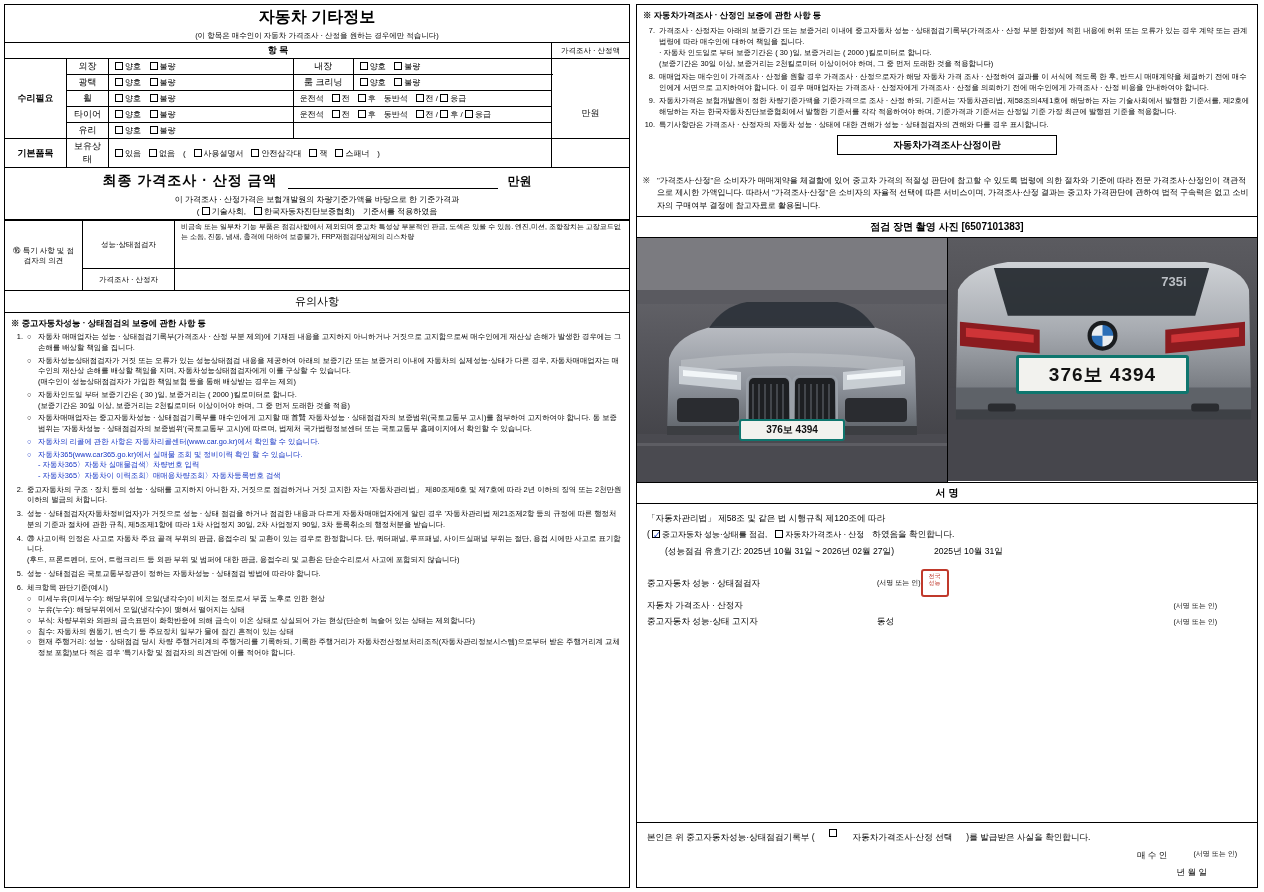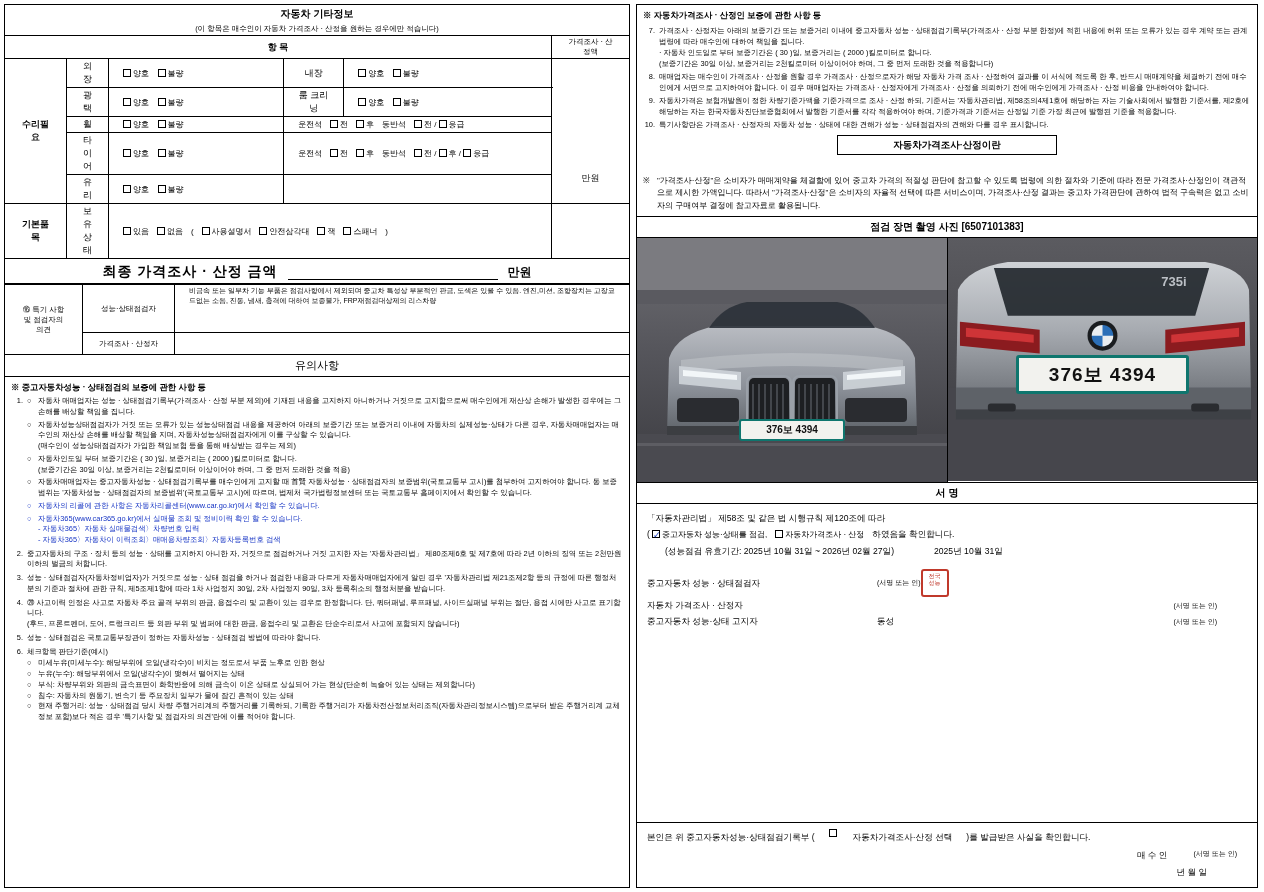--- a/index.html
+++ b/index.html
@@ -10,23 +10,23 @@
     background: #fff;
     color: #000;
     font-size: 9px;
     overflow: hidden;
   }
   .page { display:flex; width:1264px; height:892px; padding:4px; gap:6px; }
   .col-left { width: 626px; display:flex; flex-direction:column; }
   .col-right { width: 622px; display:flex; flex-direction:column; }
 
   table { border-collapse: collapse; width:100%; }
-  td, th { border:1px solid #000; padding:1px 14px; vertical-align:middle; }
-
-  .hdr-title { text-align:center; font-weight:bold; font-size:10px; padding:2px; }
+  td, th { border:1px solid #000; padding:1px 6px; vertical-align:middle; }
+
+  .hdr-title { text-align:center; font-weight:bold; font-size:16px; padding:2px; }
   .hdr-sub { text-align:center; font-size:7.5px; padding:1px; }
   .ctr { text-align:center; }
   .bold { font-weight:bold; }
   .tiny { font-size:7px; }
   .sm { font-size:7.5px; }
 
   .cb { display:inline-block; width:8px; height:8px; border:1px solid #000; vertical-align:-1px; margin-right:2px; background:#fff; }
   .cb.checked { position:relative; }
   .cb.checked:after { content:"✓"; position:absolute; left:0px; top:-4px; font-size:9px; color:#1a3fbf; }
   .opt { display:inline-block; white-space:nowrap; margin-right:6px; font-size:8px; }
@@ -179,20 +179,29 @@
         <td></td>
       </tr>
     </tbody>
       </table>
 
     <div class="amountbox">
       <div class="amount-row">
         <span class="amount-label">최종 가격조사 · 산정 금액</span>
         <span class="amount-line"></span>
         <span class="amount-unit">만원</span>
+      </div>
+      <div class="amount-note">
+        <div>이 가격조사 · 산정가격은 보험개발원의 차량기준가액을 바탕으로 한 기준가격과</div>
+        <div>
+          <span>(</span>
+          <span class="opt"><span class="cb"></span><span>기술사회,</span></span>
+          <span class="opt"><span class="cb"></span><span>한국자동차진단보증협회)</span></span>
+          <span>기준서를 적용하였음</span>
+        </div>
       </div>
     </div>
 
     <table style="border-top:none">
       <tbody>
           <tr>
         <td rowspan="2" class="ctr sm" style="width:78px">⑯ 특기 사항 및 점검자의 의견</td>
         <td class="ctr sm" style="width:92px">성능·상태점검자</td>
         <td class="tiny" style="height:48px;vertical-align:top">비금속 또는 일부차 기능 부품은 점검사항에서 제외되며 중고차 특성상 부분적인 판금, 도색은 있을 수 있음. 엔진,미션, 조향장치는 고장코드없는 소음, 진동, 냄새, 충격에 대하여 보증불가, FRP재점검대상제의 리스차량</td>
       </tr>

